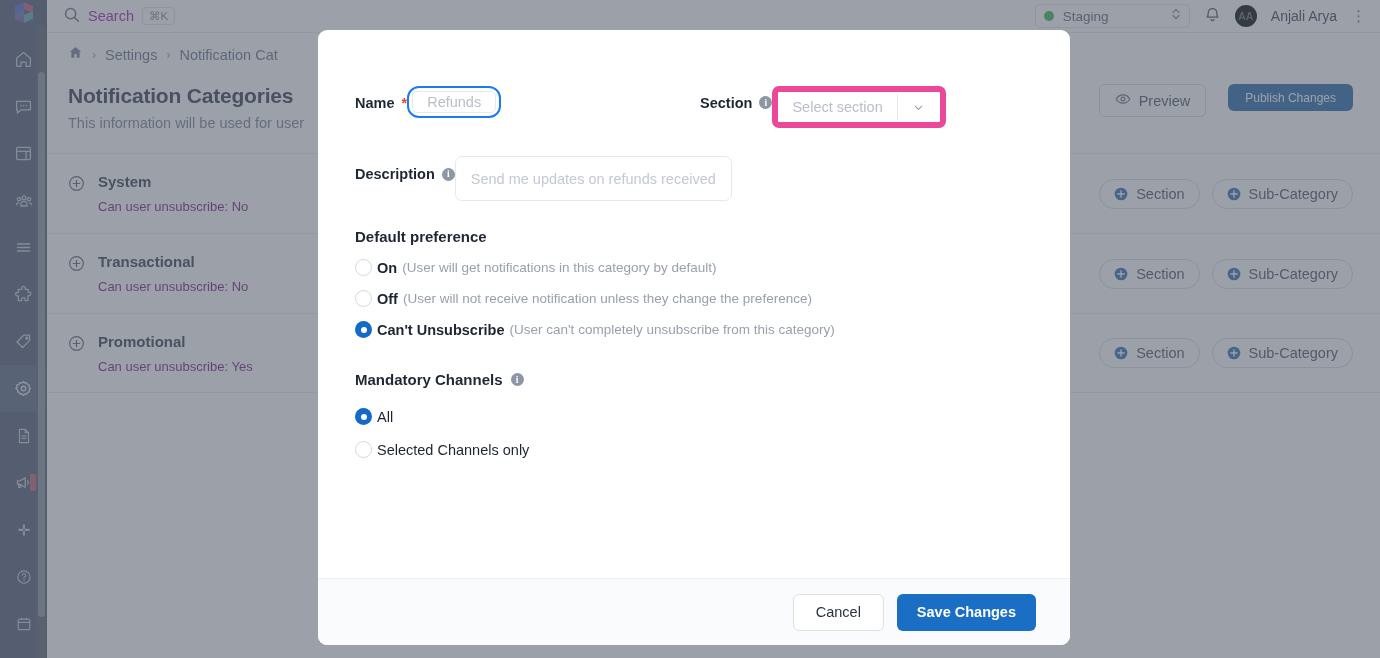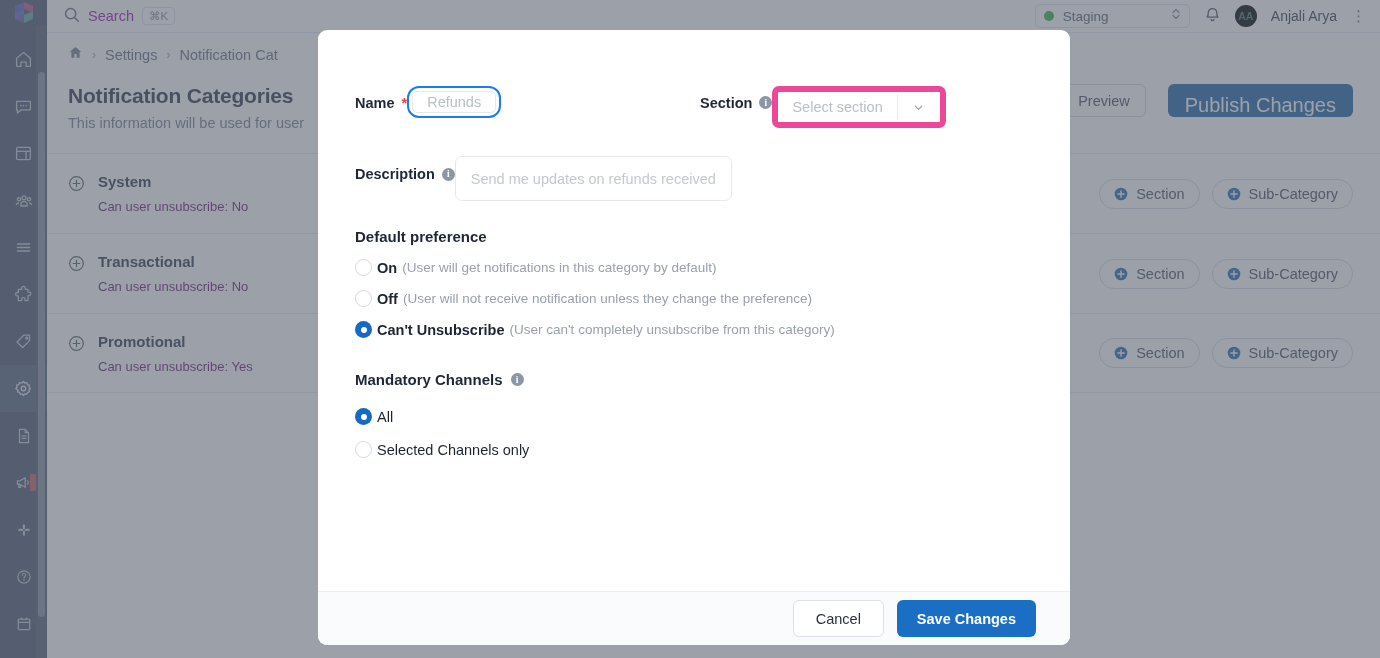--- a/index.html
+++ b/index.html
@@ -82,22 +82,22 @@
   .page-title { font-size: 21px; color: #323a49; font-weight: bold; letter-spacing: -0.2px; }
   .page-sub { font-size: 14.5px; color: #7a8292; margin-top: 7px; }
   .head-actions { margin-left: auto; display: flex; gap: 22px; padding-right: 27px; align-items: flex-start; }
   .btn-preview {
     display: flex; align-items: center; gap: 8px;
     border: 1px solid #d8dce3; border-radius: 6px; background: #fff;
     height: 33px; padding: 0 15px; font-size: 14.5px; color: #4b5362;
   }
   .btn-publish {
     background: #2266a8; color: #fff; border: none; border-radius: 6px;
-    height: 33px; padding: 0 17px; font-size: 20px;
-    display: flex; align-items: flex-end;
+    height: 27px; padding: 0 17px; font-size: 12px;
+    display: flex; align-items: center;
   }
 
   .cat-list { margin-top: 22px; }
   .cat-row {
     border-top: 1px solid #eceef2;
     display: flex; align-items: center;
     padding: 14px 27px 14px 21px; min-height: 80px;
   }
   .cat-row:last-child { border-bottom: 1px solid #eceef2; }
   .cat-left { display: flex; gap: 13px; align-items: flex-start; }
@@ -182,21 +182,21 @@
   .radio-label { font-size: 14.5px; color: #1d2533; font-weight: bold; }
   .radio-hint { font-size: 13.5px; color: #99a0ac; }
 
   .group.channels { margin-top: 33px; }
   .group.channels .radio-row { margin-top: 16px; }
   .group.channels .radio-row.first { margin-top: 20px; }
   .channel-label { font-size: 14.5px; color: #1d2533; }
 
   .modal-foot {
     border-top: 1px solid #eceef1; background: #fafbfc;
-    height: 54px; display: flex; align-items: center; justify-content: flex-end;
+    height: 67px; display: flex; align-items: center; justify-content: flex-end;
     gap: 13px; padding-right: 34px;
   }
   .btn-cancel {
     background: #fff; border: 1px solid #dcdfe5; border-radius: 6px;
     height: 37px; padding: 0 22px; font-size: 14.5px; color: #2a3241;
   }
   .btn-save {
     background: #1a6fc4; border: none; border-radius: 6px; color: #fff;
     height: 37px; padding: 0 20px; font-size: 14.5px; font-weight: bold;
   }

